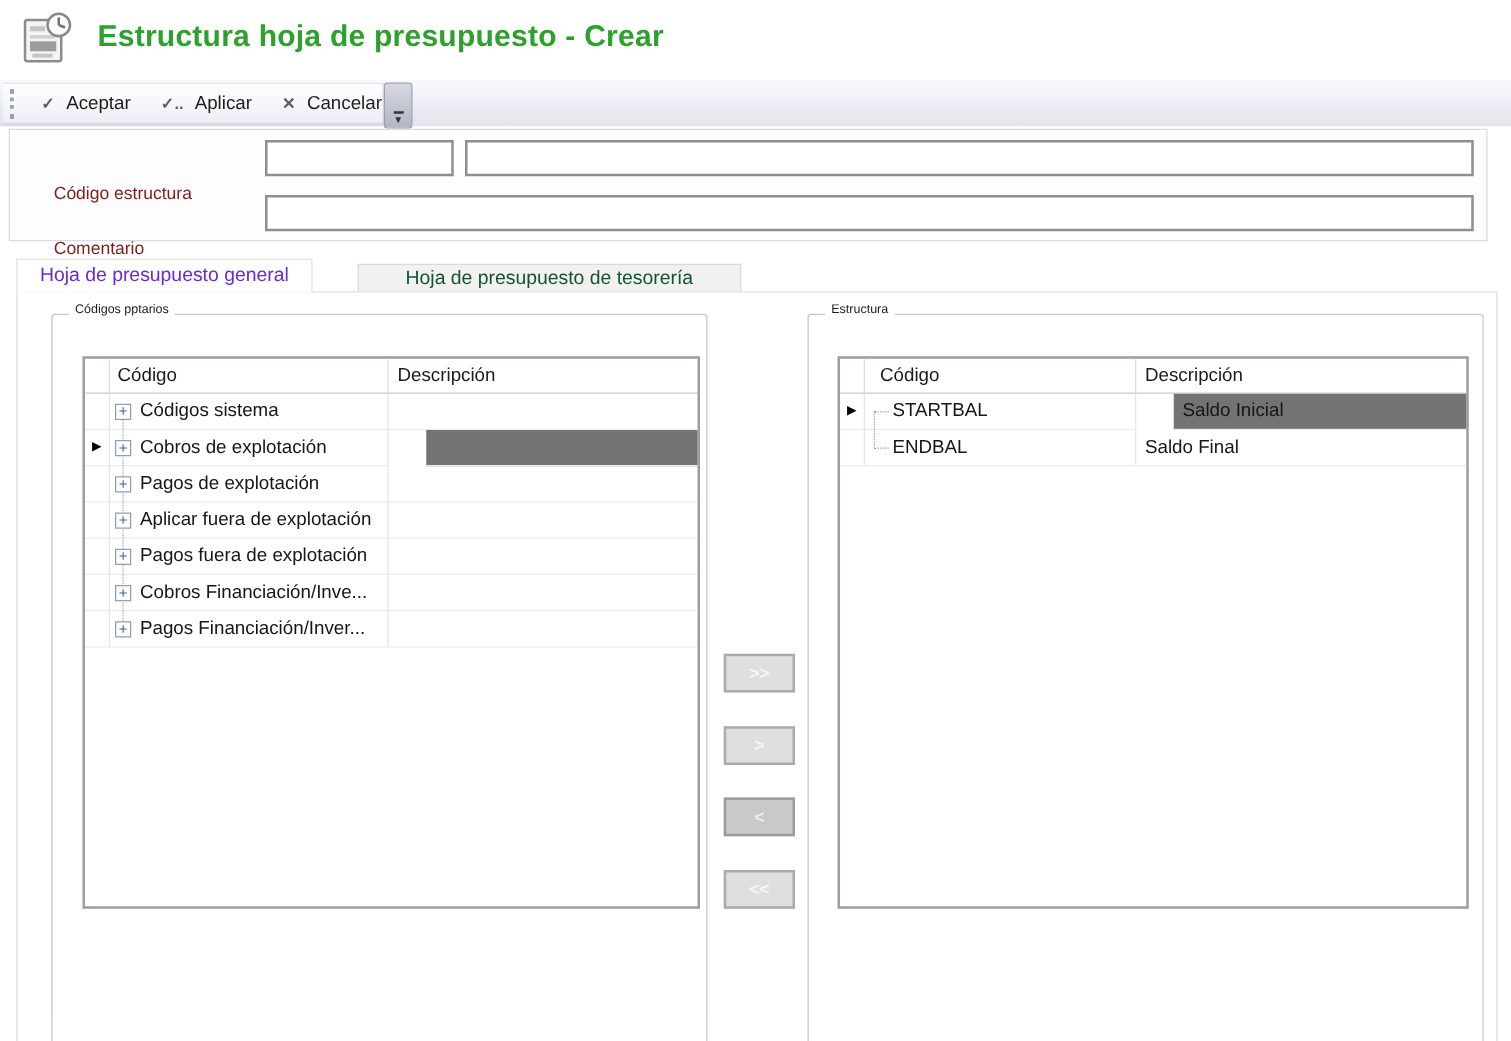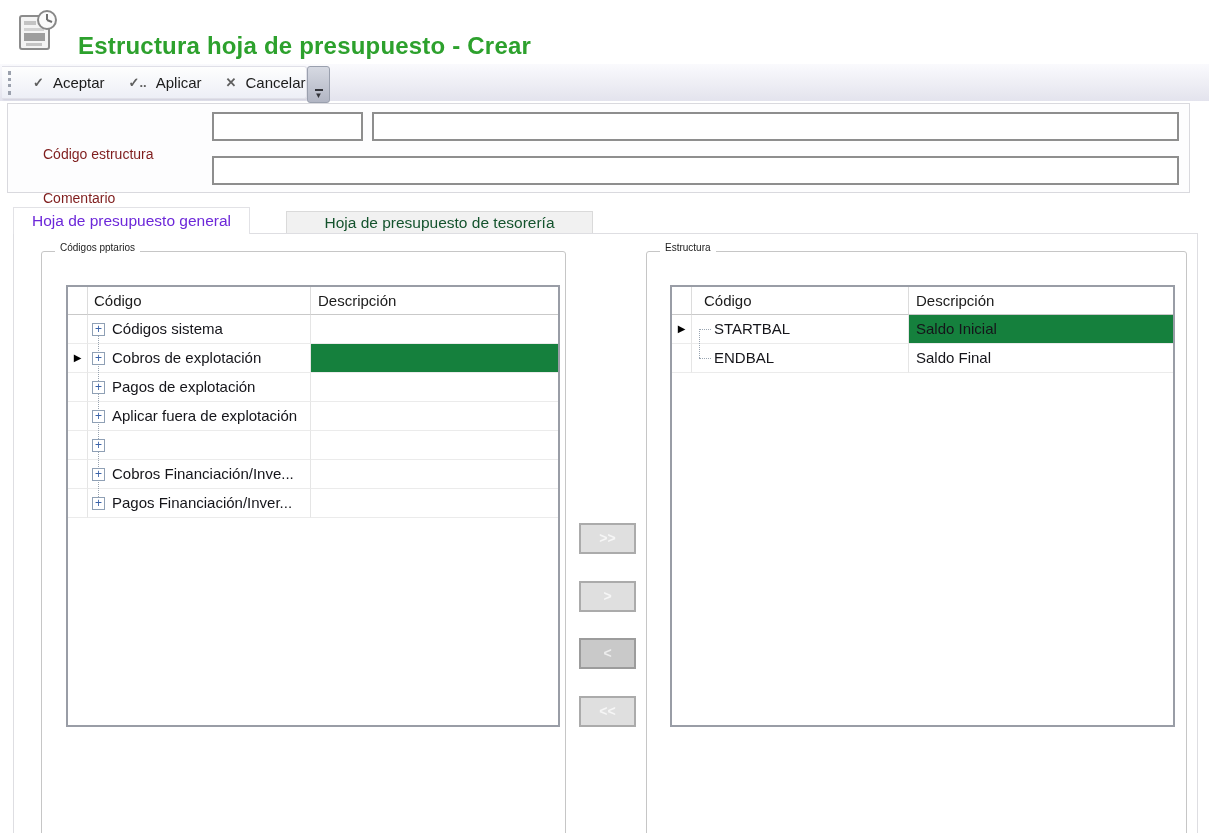--- a/index.html
+++ b/index.html
@@ -2,21 +2,21 @@
 <html><head>
 <meta charset="utf-8">
 <style>
   * { box-sizing: border-box; margin: 0; padding: 0; }
   html,body { background:#fff; }
   body { font-family:"Liberation Sans", sans-serif; color:#1c1c1c; }
   .page { position:relative; width:1209px; height:833px; background:#fff; overflow:hidden; }
 
   
   .app-icon { position:absolute; left:13px; top:7px; width:47px; height:48px; }
-  .app-title { position:absolute; left:78px; top:32px; font-size:24px; font-weight:bold; color:#2da12d; letter-spacing:0.2px; }
+  .app-title { position:absolute; left:78px; top:16px; font-size:24px; font-weight:bold; color:#2da12d; letter-spacing:0.2px; }
 
   
   .toolbar { position:absolute; left:0; top:64px; width:1209px; height:37px;
              background:linear-gradient(#fafafd,#e3e3ed); }
   .toolbar-group { position:absolute; left:2px; top:2px; height:33px; width:305px;
              background:linear-gradient(#fefefe,#edeff6);
              border:1px solid #e0e0e8; border-left:none; border-radius:0 3px 3px 0;
              box-shadow:1px 1px 2px rgba(60,60,90,0.12);
              display:flex; align-items:center; }
   .grip { width:0; height:24px; border-left:3px dotted #9ba1ad; margin-left:6px; margin-right:10px; }
@@ -67,21 +67,21 @@
   .cell.codigo { width:223px; flex:none; display:flex; align-items:center; }
   .gb-right .cell.codigo { width:217px; padding-left:7px; }
   .cell.desc   { flex:1; padding-left:7px; overflow:hidden; white-space:nowrap; }
   .ghead .cell { border-bottom:1px solid #c9c9c9; }
   .ghead .sel, .ghead .codigo { border-right:1px solid #dcdcdc; }
   .ghead .codigo { padding-left:6px; }
   .gb-right .ghead .codigo { padding-left:12px; }
   .trow .cell { border-bottom:1px solid #ebebeb; }
   .trow .sel, .trow .codigo { border-right:1px solid #e5e5e5; }
   .trow .sel { font-size:10px; text-align:center; color:#000; }
-  .cell.desc.hl { background:#15803d; }
+  .cell.desc.hl { background:#737373;margin-left:30px; }
   .plusbox { flex:none; width:13px; height:13px; margin-left:4px; margin-right:7px;
              border:1px solid #8fa0b5; background:#fff; color:#3a62a8;
              font-size:12px; line-height:10px; text-align:center; position:relative; z-index:2; }
   .tstub { flex:none; width:12px; height:0; border-top:1px dotted #9aa5b1; margin-right:3px; }
   .rlabel { white-space:nowrap; overflow:hidden; }
   .vline { position:absolute; width:0; border-left:1px dotted #9aa5b1; z-index:1; }
 
   
   .xfer { position:absolute; left:565px; width:57px; height:31px;
           background:#dfdfdf; border:2px solid #ababab; color:#f6f6f6;
@@ -181,20 +181,21 @@
               <div class="cell codigo">
                 <span class="plusbox">+</span>
                 <span class="rlabel">Aplicar fuera de explotación</span>
               </div>
               <div class="cell desc"></div>
             </div>
             <div class="trow">
               <div class="cell sel"></div>
               <div class="cell codigo">
                 <span class="plusbox">+</span>
+                <span class="rlabel">Pagos fuera de explotación</span>
               </div>
               <div class="cell desc"></div>
             </div>
             <div class="trow">
               <div class="cell sel"></div>
               <div class="cell codigo">
                 <span class="plusbox">+</span>
                 <span class="rlabel">Cobros Financiación/Inve...</span>
               </div>
               <div class="cell desc"></div>

